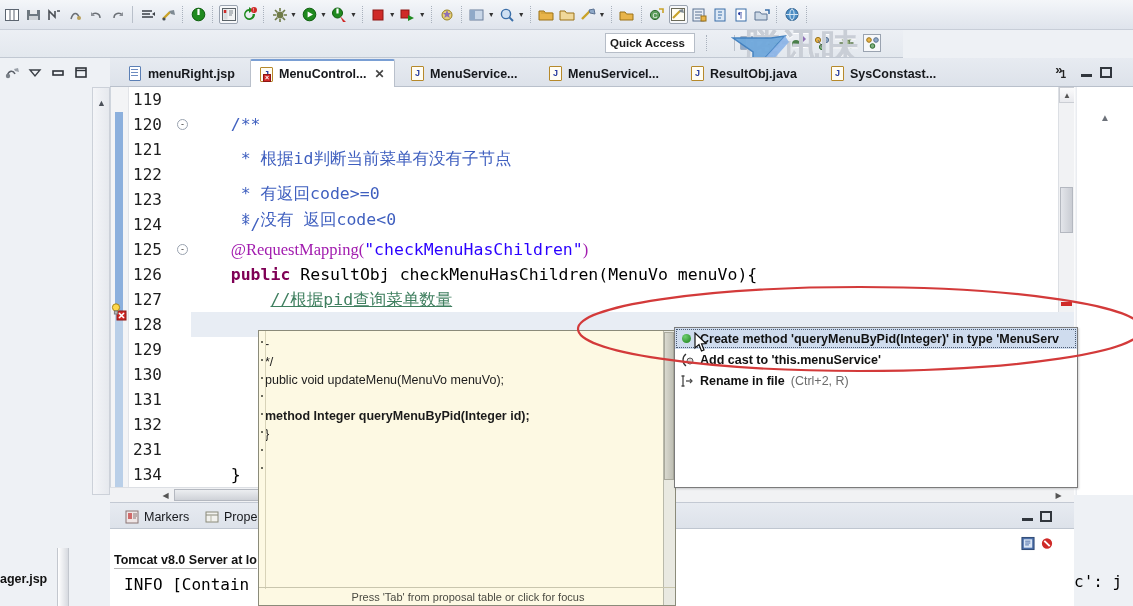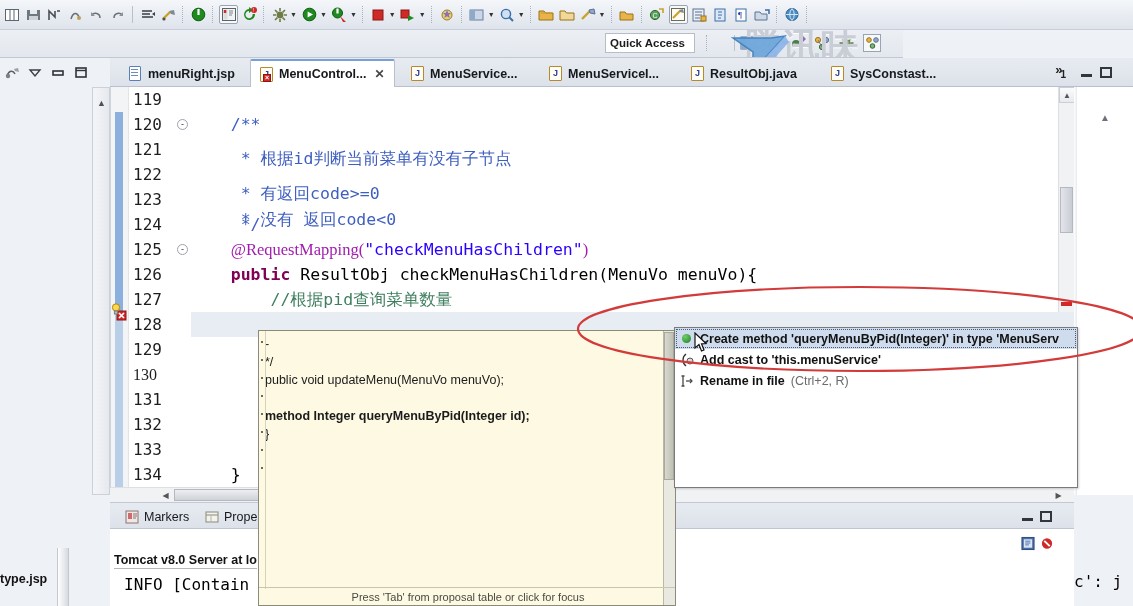--- a/index.html
+++ b/index.html
@@ -129,21 +129,21 @@
     height:25px; line-height:25px; white-space:pre;
     font-family:"DejaVu Sans Mono", monospace; font-size:16.5px; color:#000;
   }
   #codearea{ position:absolute; left:80px; top:0; right:16px; top:0; height:100%; }
   .ln { position:absolute; left:0; height:25px; line-height:25px; }
   .num { position:absolute; left:0; width:52px; height:25px; line-height:25px; text-align:left; padding-left:4px;}
   .cur-line-bg{ position:absolute; left:80px; right:0; height:25px; background:#e8edf4;}
   .kw{ color:#7f0055; font-weight:bold;}
   .ann{ color:#a21caf;font-family:Liberation Serif, serif;}
   .str{ color:#2a00ff;}
-  .cmt{ color:#3f7f5f;}
+  .cmt{ color:#3f7f5f;text-decoration:underline;}
   .jdoc{ color:#3f5fbf;}
   .fld{ color:#0000c0;}
   .underline-err{ border-bottom:2px dotted #c00; }
 
   
   .chgbar{ position:absolute; left:4px; width:8px; background:#8cb0dd;}
   .chgbar.light{ background:#b9cfe8;}
 
   
   .fold-m{ position:absolute; left:2px; width:11px;height:11px;
@@ -536,21 +536,21 @@
     <path d="M2 6 L40 6 L54 4 L34 26 L34 50 L22 36 L22 20 Z" fill="#6fa8dc" stroke="#3f7fbf" stroke-width="1.5" opacity="0.95"></path>
     <path d="M34 26 L54 4 L58 10 L40 30 Z" fill="#8ab4e8" opacity="0.9"></path>
   </svg>
 </div>
 
 <div id="left-strip"></div>
 <div id="left-vpane">
   <span class="collapse">▲</span>
   <span class="vtxt"></span>
 </div>
-<div id="leftover-text">type.jsp</div>
+<div id="leftover-text">ager.jsp</div>
 <div id="left-divider"></div>
 
 <div id="viewbar">
   <span class="vb-ico">
     <svg width="15" height="14" viewBox="0 0 15 14">
         <path d="M2 10 C4 4, 8 4, 10 8" stroke="#5a6068" fill="none" stroke-width="1.6"></path>
         <circle cx="3" cy="10" r="2.2" fill="#7a8088"></circle>
         <path d="M9 3 L13 2 L14 6 L10 5 Z" fill="#9aa0a8"></path>
       </svg>
   </span>
@@ -649,24 +649,24 @@
       <div class="num" style="top: 25px;">120</div>
       <div class="num" style="top: 50px;">121</div>
       <div class="num" style="top: 75px;">122</div>
       <div class="num" style="top: 100px;">123</div>
       <div class="num" style="top: 125px;">124</div>
       <div class="num" style="top: 150px;">125</div>
       <div class="num" style="top: 175px;">126</div>
       <div class="num" style="top: 200px;">127</div>
       <div class="num" style="top: 225px;">128</div>
       <div class="num" style="top: 250px;">129</div>
-      <div class="num" style="top: 275px; font-family: Liberation Serif, serif;">130</div>
+      <div class="num" style="top: 275px;">130</div>
       <div class="num" style="top: 300px;">131</div>
       <div class="num" style="top: 325px;">132</div>
-      <div class="num" style="top: 350px;">133</div>
+      <div class="num" style="top: 350px;">231</div>
       <div class="num" style="top: 375px;">134</div>
       <div class="num" style="top: 400px;">135</div>
     </div>
   <div id="fold-col">
       <div class="fold-m" style="top: 32px;">-</div>
       <div class="fold-m" style="top: 157px;">-</div>
     </div>
   <div id="codearea">
       <div class="ln code-line" style="top: 0px;">&nbsp;</div>
       <div class="ln code-line" style="top: 25px;">    <span class="jdoc">/**</span></div>

